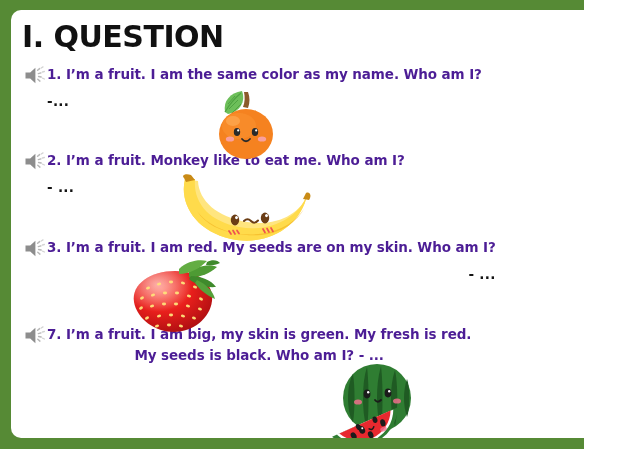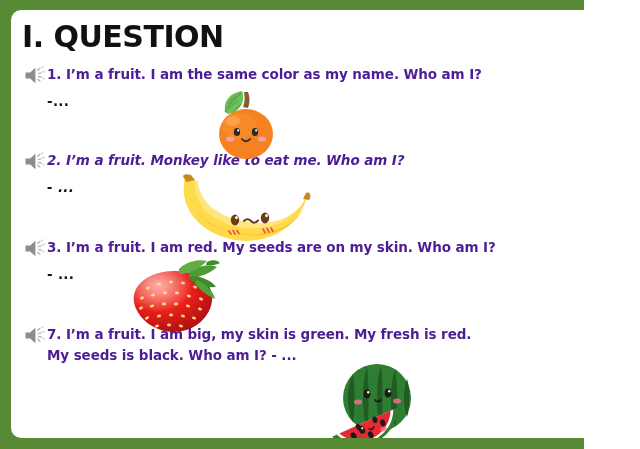--- a/index.html
+++ b/index.html
@@ -53,20 +53,21 @@
     font-weight: 700;
     color: #4c1d95;
     letter-spacing: -0.1px;
     line-height: 19px;
     font-family: "DejaVu Sans", sans-serif;
     white-space: nowrap;
   }
   .qtext.second {
     margin-left: 23px;
     margin-top: 1px;
+    text-align: center;
   }
   .answer {
     font-size: 13.5px;
     font-weight: 700;
     color: #141414;
     font-family: "DejaVu Sans", sans-serif;
     margin-left: 23px;
     margin-top: 8px;
     letter-spacing: 0.3px;
   }
@@ -119,21 +120,21 @@
               <path d="M18.4 6.0 L20.4 5.5"></path>
               <path d="M18.5 12.2 L20.5 13.0"></path>
             </g>
           </svg>
         </span>
         <span class="qtext">1. I’m a fruit. I am the same color as my name. Who am I?</span>
       </div>
       <div class="answer">-...</div>
     </div>
 
-    <div class="qblock" style="top:141px;font-style:italic;">
+    <div class="qblock" style="top:141px;">
       <div class="qline">
         <span class="speaker">
           <svg viewBox="0 0 22 19" width="22" height="19" aria-hidden="true">
             <path d="M1.5 6.4 L6.2 6.4 L11.4 1.8 L11.4 17.2 L6.2 12.6 L1.5 12.6 Z" fill="#8d8d8d"></path>
             <g stroke="#b9b9b9" stroke-width="1.5" stroke-linecap="round" fill="none">
               <path d="M13.6 4.3 L15.6 2.6"></path>
               <path d="M14.4 7.6 L16.9 6.9"></path>
               <path d="M14.6 10.4 L17.1 11.0"></path>
               <path d="M13.8 13.3 L15.9 15.1"></path>
             </g>
@@ -142,21 +143,21 @@
               <path d="M18.4 6.0 L20.4 5.5"></path>
               <path d="M18.5 12.2 L20.5 13.0"></path>
             </g>
           </svg>
         </span>
         <span class="qtext">2. I’m a fruit. Monkey like to eat me. Who am I?</span>
       </div>
       <div class="answer">- ...</div>
     </div>
 
-    <div class="qblock" style="top:228px;">
+    <div class="qblock" style="top:228px;text-align:right;">
       <div class="qline">
         <span class="speaker">
           <svg viewBox="0 0 22 19" width="22" height="19" aria-hidden="true">
             <path d="M1.5 6.4 L6.2 6.4 L11.4 1.8 L11.4 17.2 L6.2 12.6 L1.5 12.6 Z" fill="#8d8d8d"></path>
             <g stroke="#b9b9b9" stroke-width="1.5" stroke-linecap="round" fill="none">
               <path d="M13.6 4.3 L15.6 2.6"></path>
               <path d="M14.4 7.6 L16.9 6.9"></path>
               <path d="M14.6 10.4 L17.1 11.0"></path>
               <path d="M13.8 13.3 L15.9 15.1"></path>
             </g>

